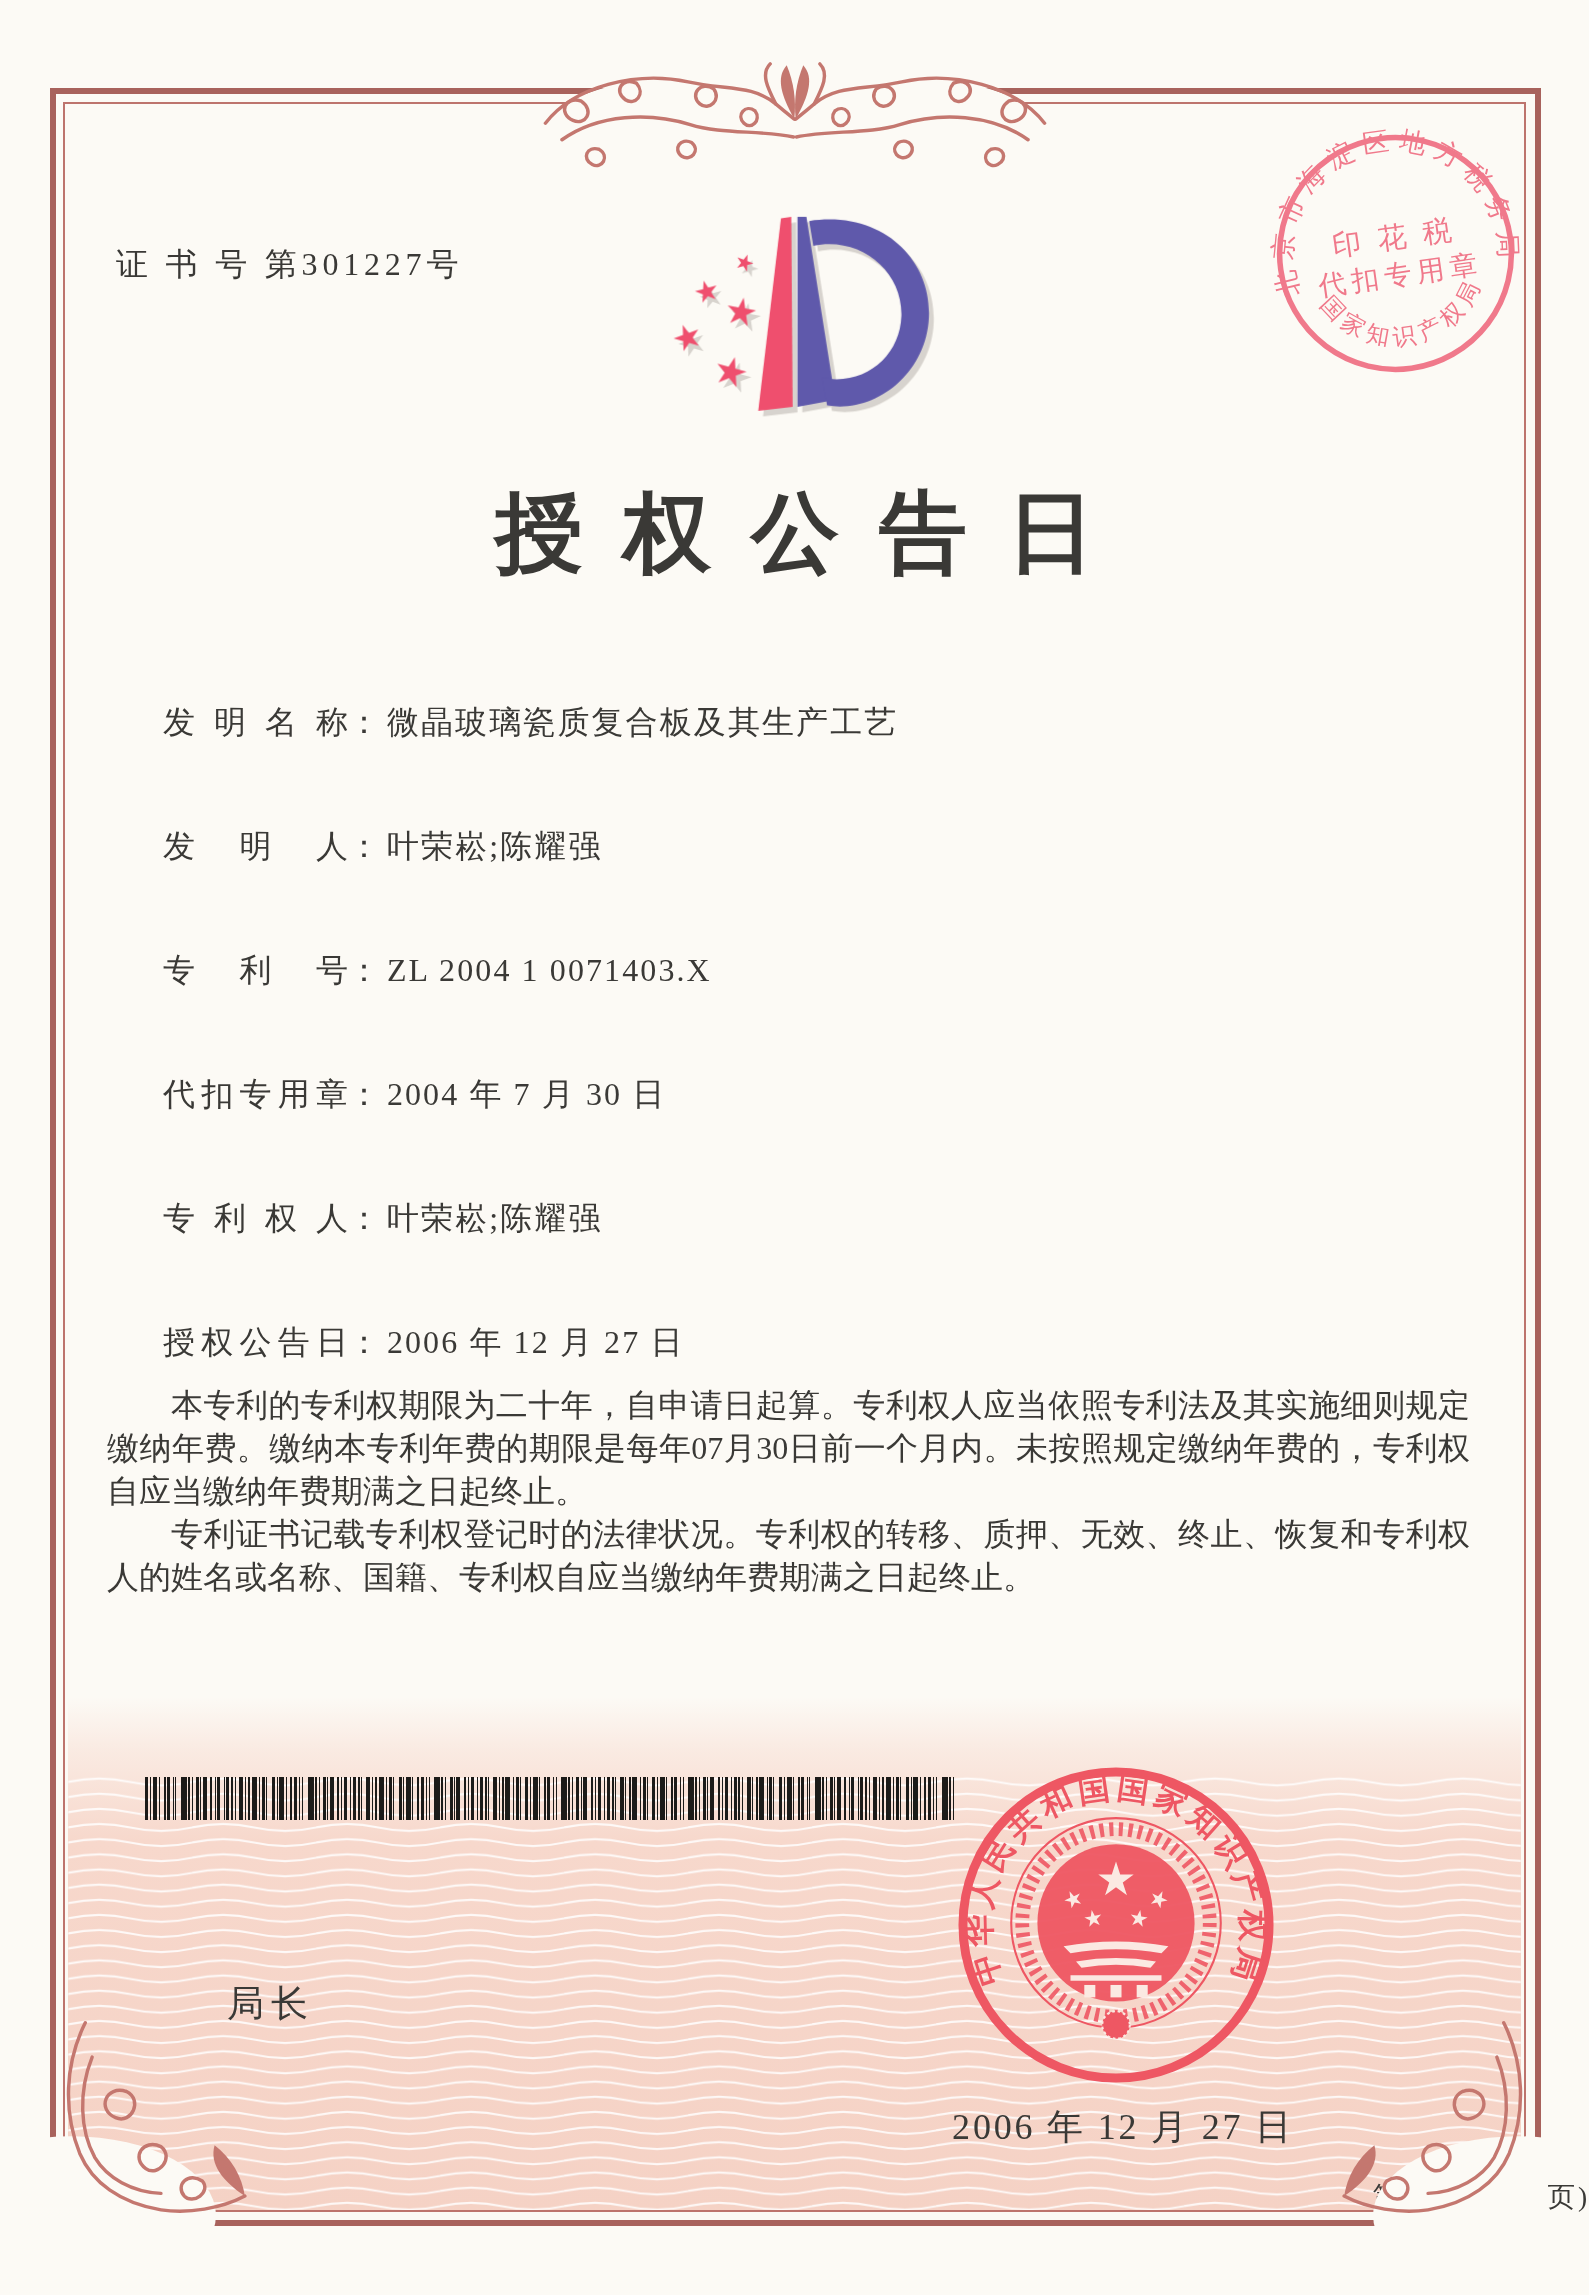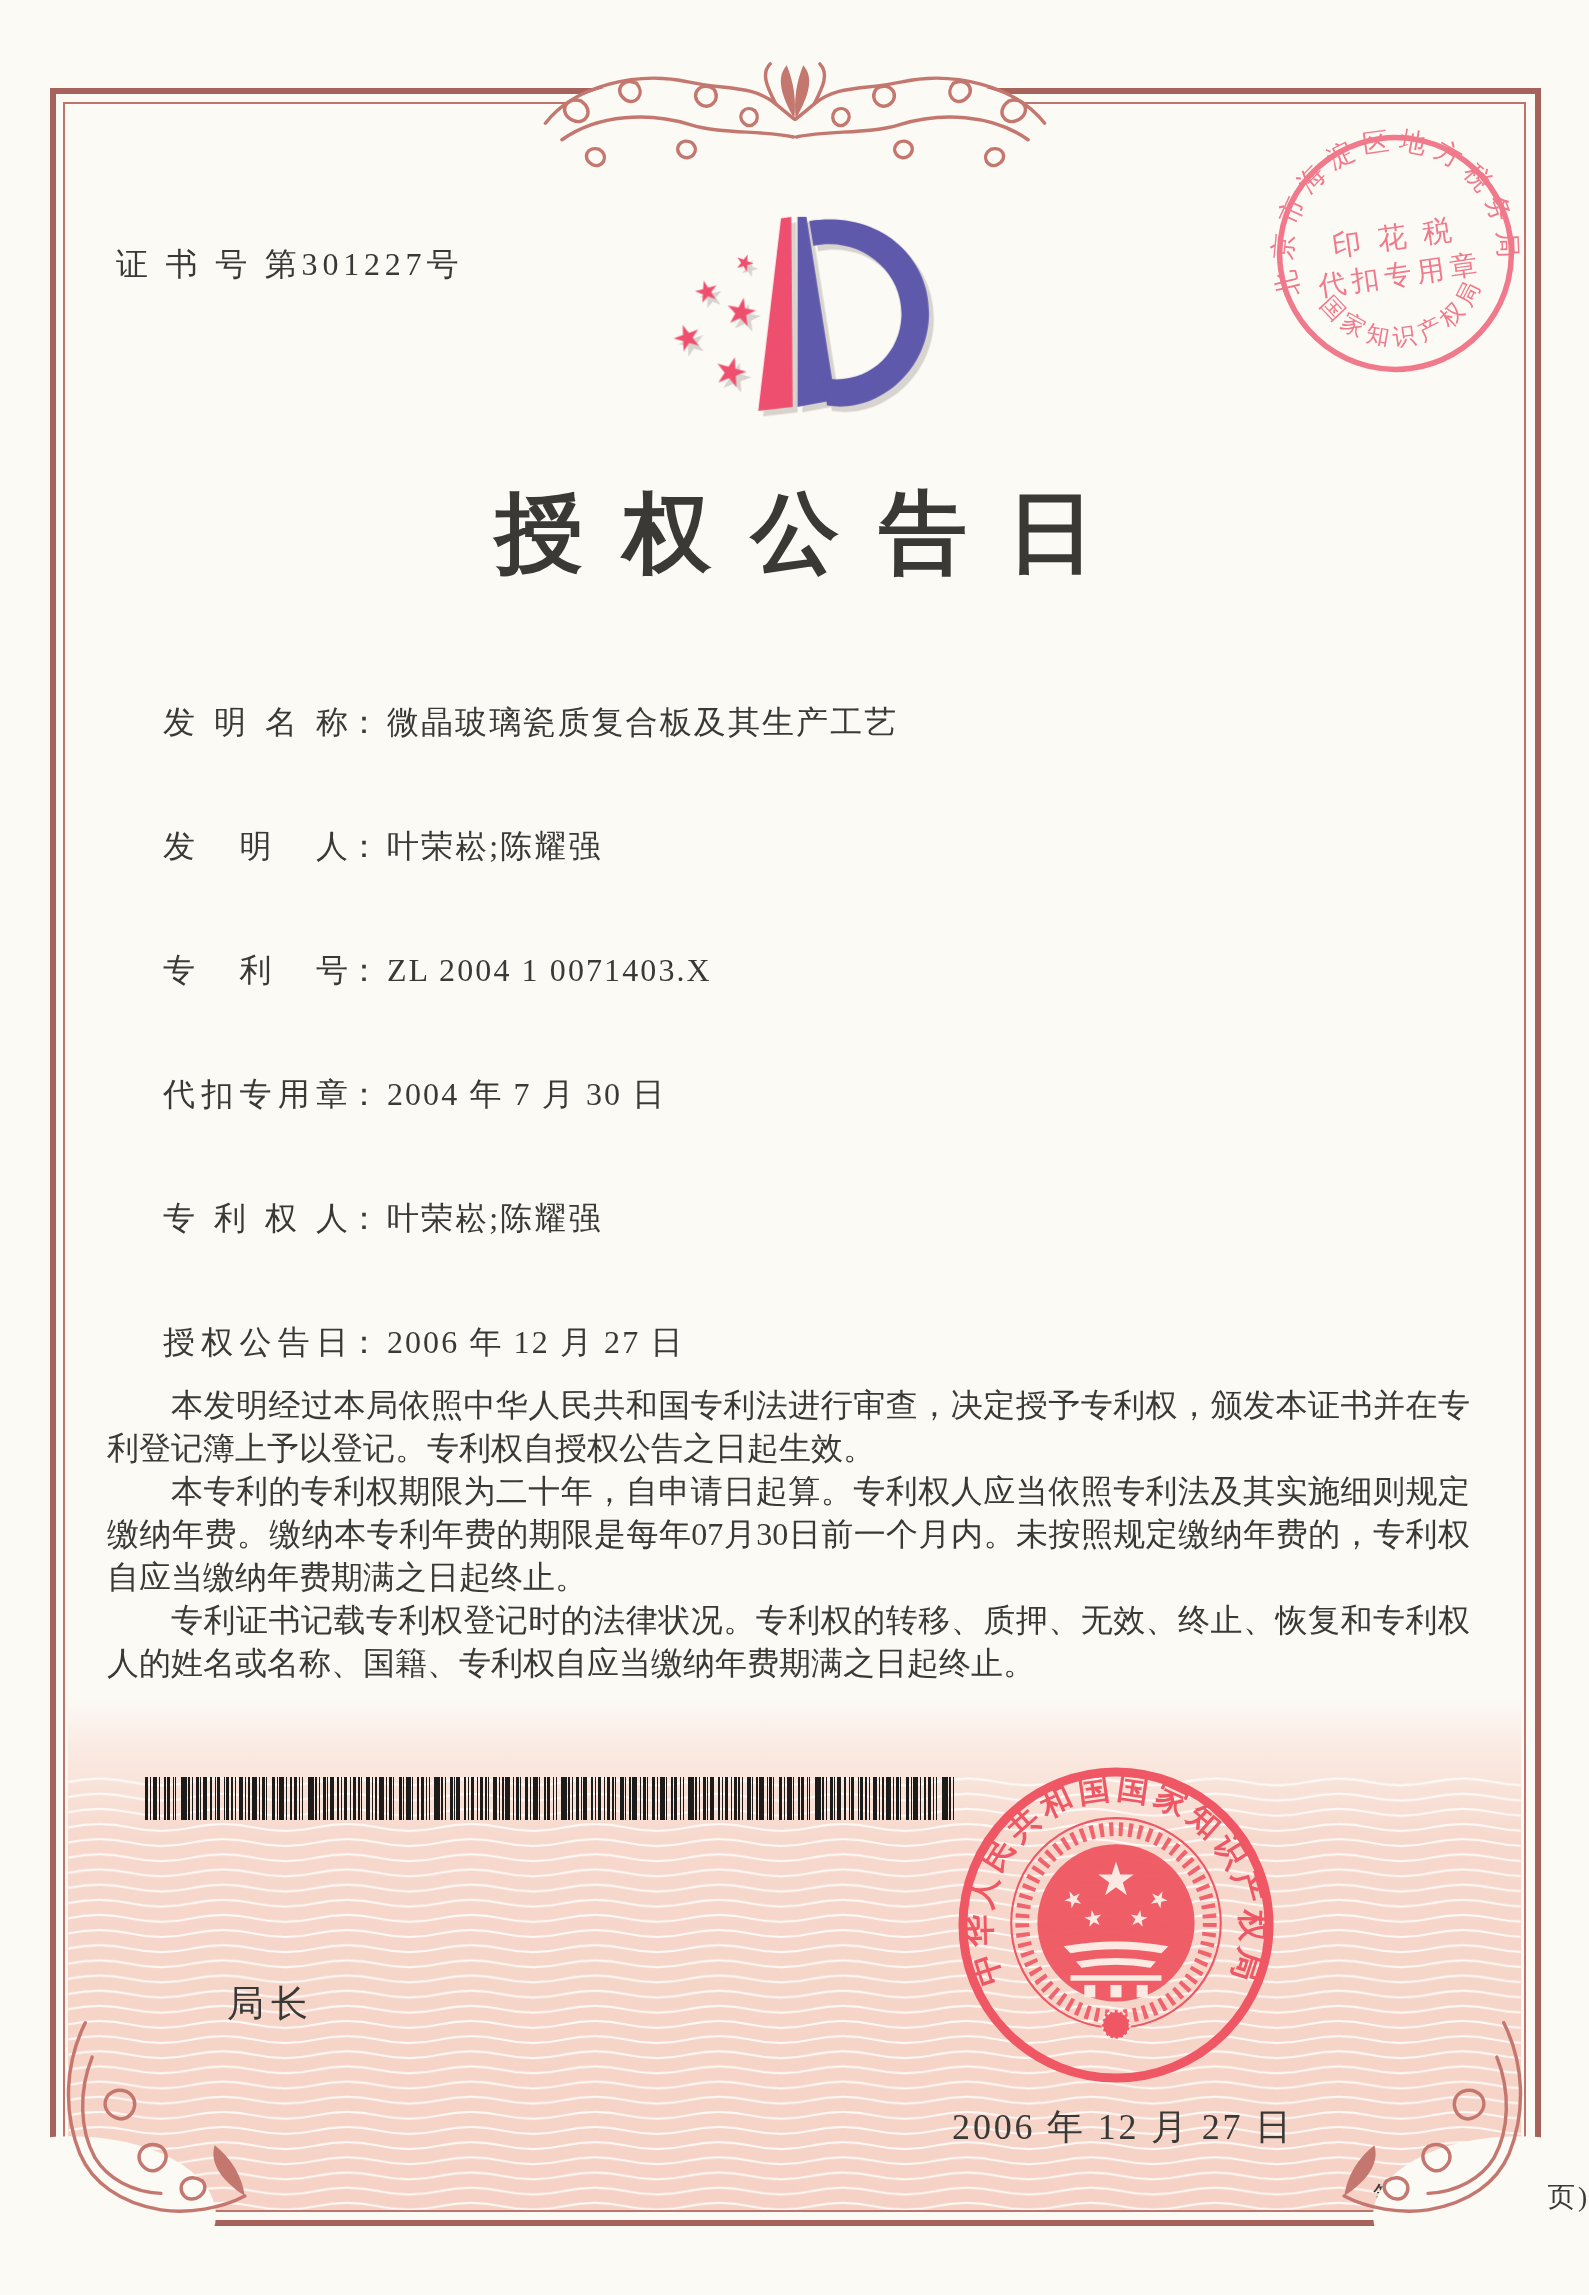--- a/index.html
+++ b/index.html
@@ -171,21 +171,20 @@
     <div class="field-row">
       <span class="field-label">专利权人</span><span class="field-colon">：</span><span class="field-value">叶荣崧;陈耀强</span>
     </div>
     <div class="field-row">
       <span class="field-label">授权公告日</span><span class="field-colon">：</span><span class="field-value">2006 年 12 月 27 日</span>
     </div>
   </div>
 
   
   <div class="abs paragraphs">
-    <p>本发明经过本局依照中华人民共和国专利法进行审查，决定授予专利权，颁发本证书并在专利登记簿上予以登记。专利权自授权公告之日起生效。</p>
     <p>本专利的专利权期限为二十年，自申请日起算。专利权人应当依照专利法及其实施细则规定缴纳年费。缴纳本专利年费的期限是每年07月30日前一个月内。未按照规定缴纳年费的，专利权自应当缴纳年费期满之日起终止。</p>
     <p>专利证书记载专利权登记时的法律状况。专利权的转移、质押、无效、终止、恢复和专利权人的姓名或名称、国籍、专利权自应当缴纳年费期满之日起终止。</p>
   </div>
 
   
   <div class="abs barcode">
       <i style="left:0px;width:2.8px"></i>
       <i style="left:4.8px;width:1.4px"></i>
       <i style="left:7.6px;width:4.8px"></i>
       <i style="left:13.8px;width:1.4px"></i>

